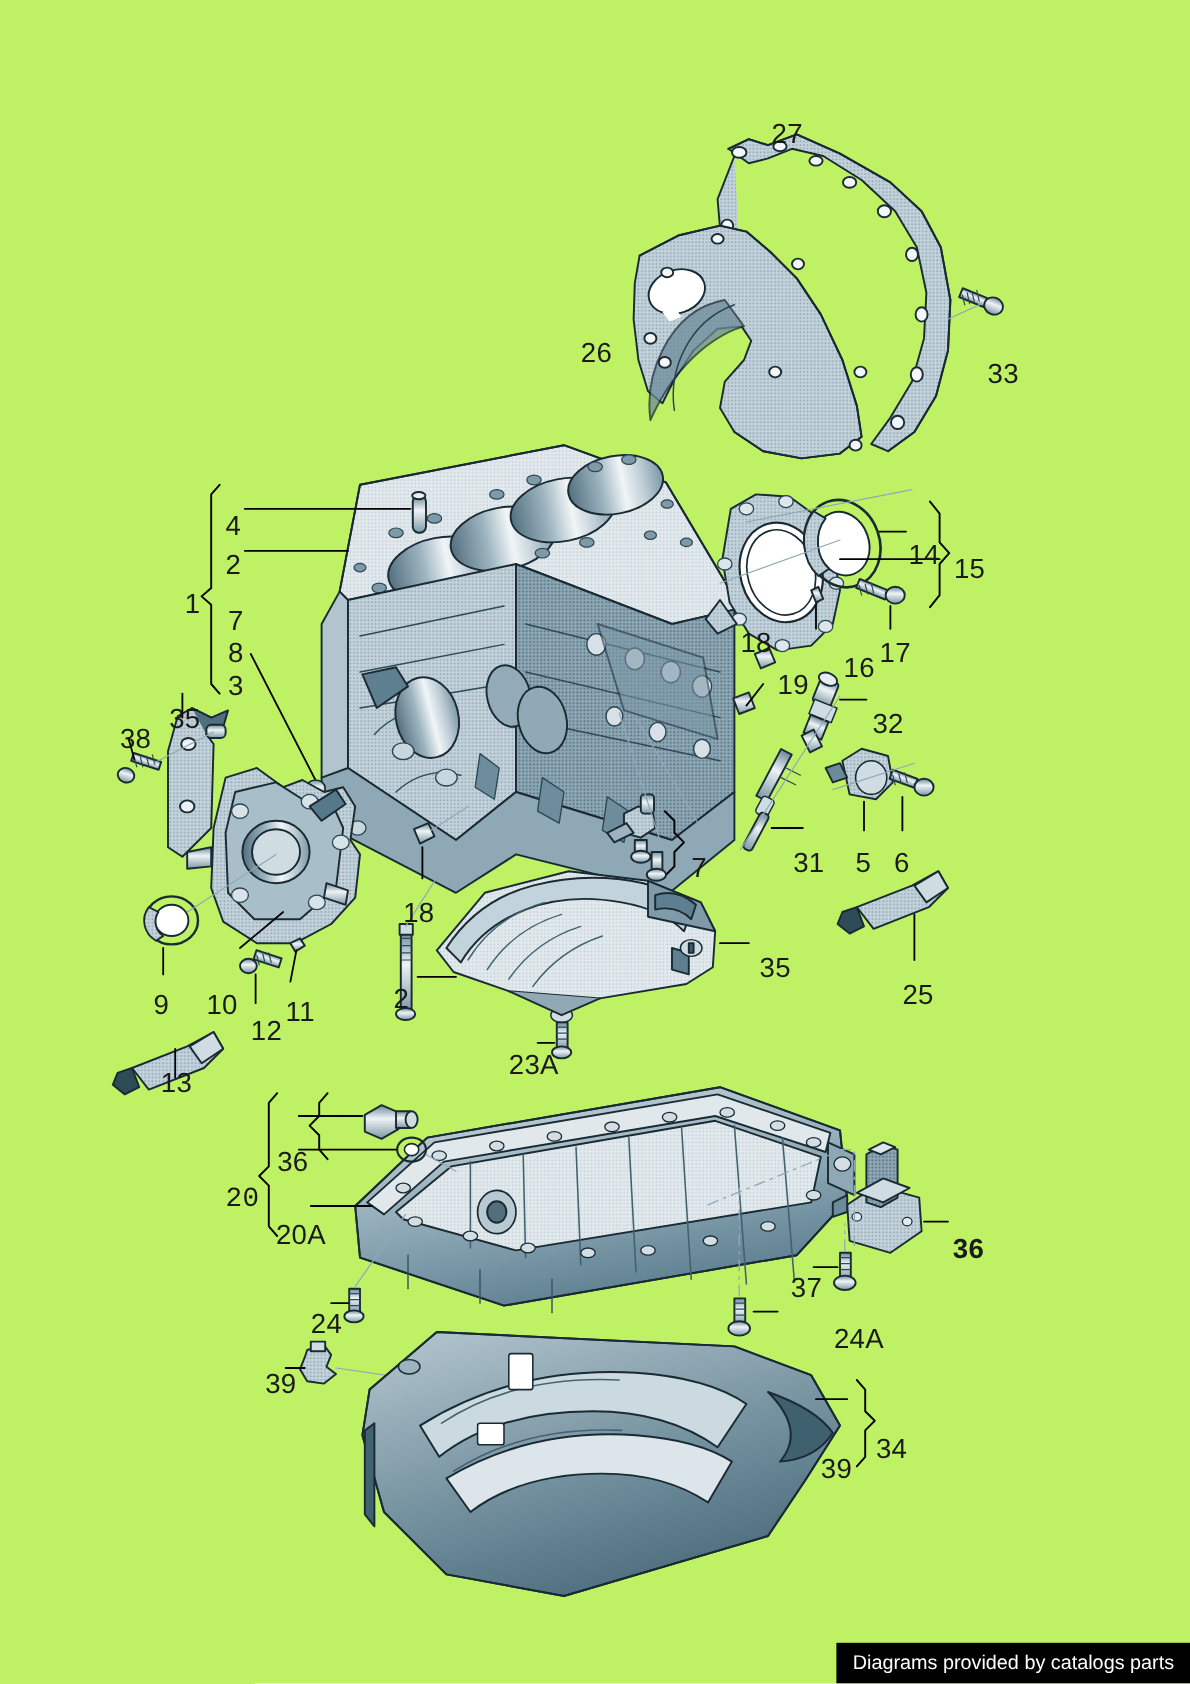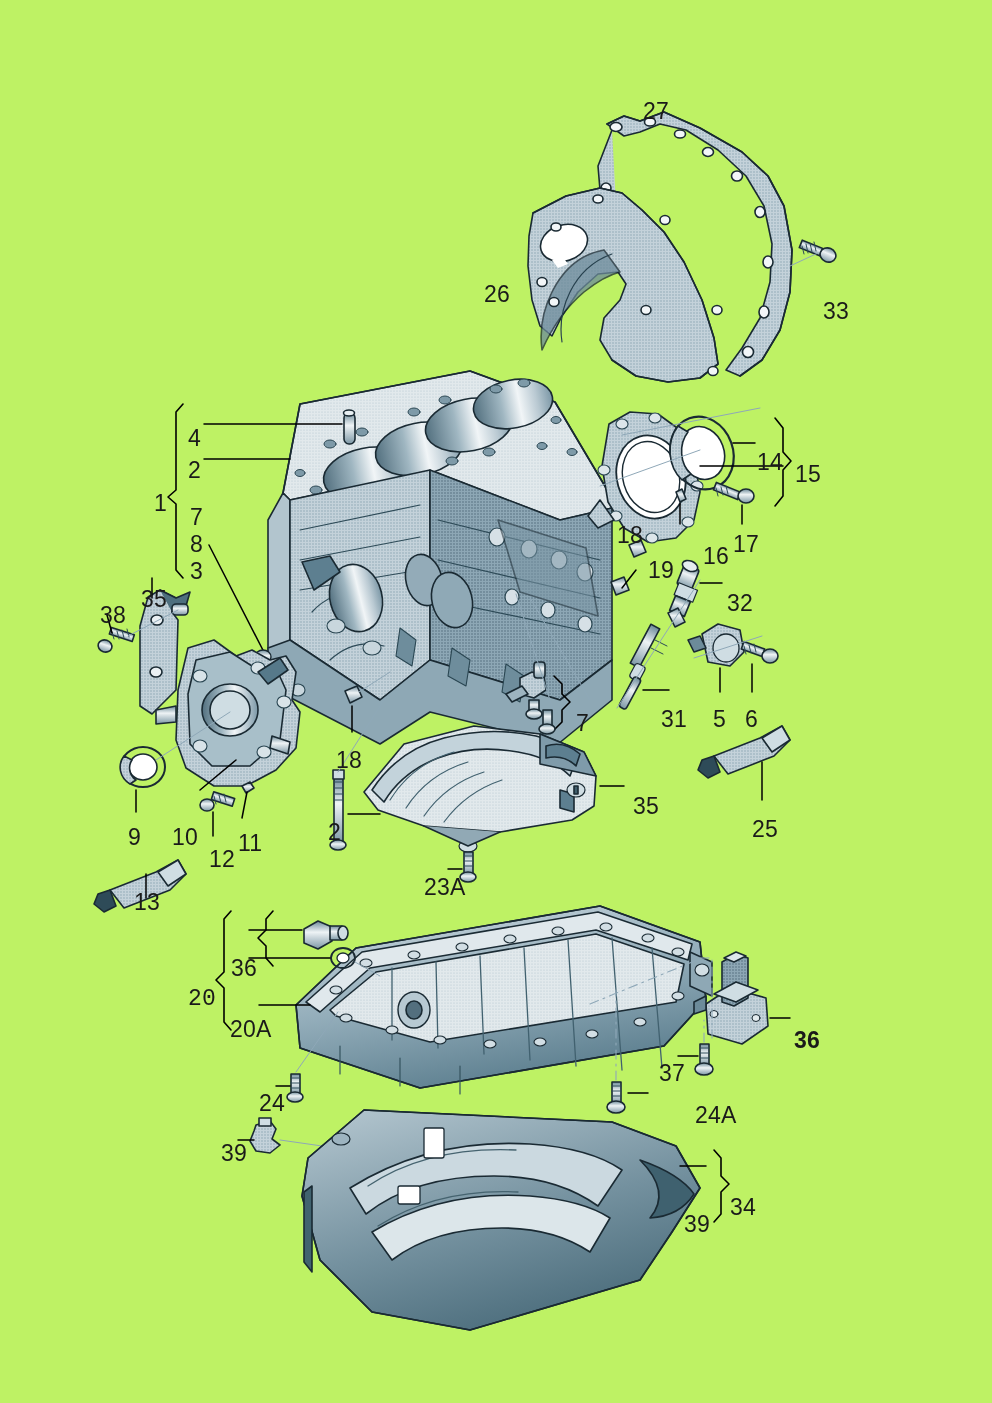--- a/index.html
+++ b/index.html
@@ -564,14 +564,15 @@
 <div class="lbl" style="left:188px;top:988px;font-family:Liberation Mono, monospace;">20</div>
 <div class="lbl" style="left:230px;top:1018px;">20A</div>
 <div class="lbl" style="left:259px;top:1092px;">24</div>
 <div class="lbl" style="left:221px;top:1142px;">39</div>
 <div class="lbl" style="left:794px;top:1029px;font-weight:bold;">36</div>
 <div class="lbl" style="left:659px;top:1062px;">37</div>
 <div class="lbl" style="left:653px;top:1104px;margin-left:42px;">24A</div>
 <div class="lbl" style="left:730px;top:1196px;">34</div>
 <div class="lbl" style="left:684px;top:1213px;">39</div>
 
+<div class="wm">Diagrams provided by catalogs parts</div>
 
 </div>
 
 </body></html>

